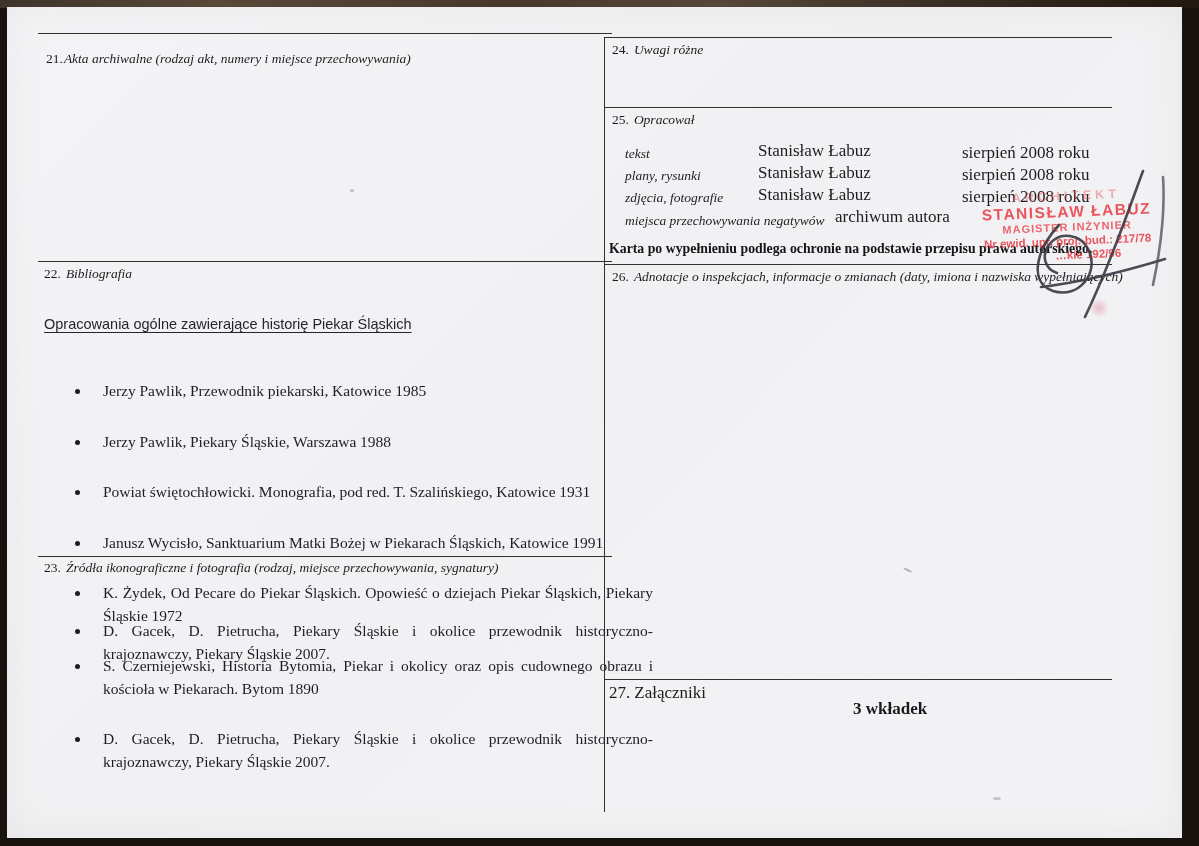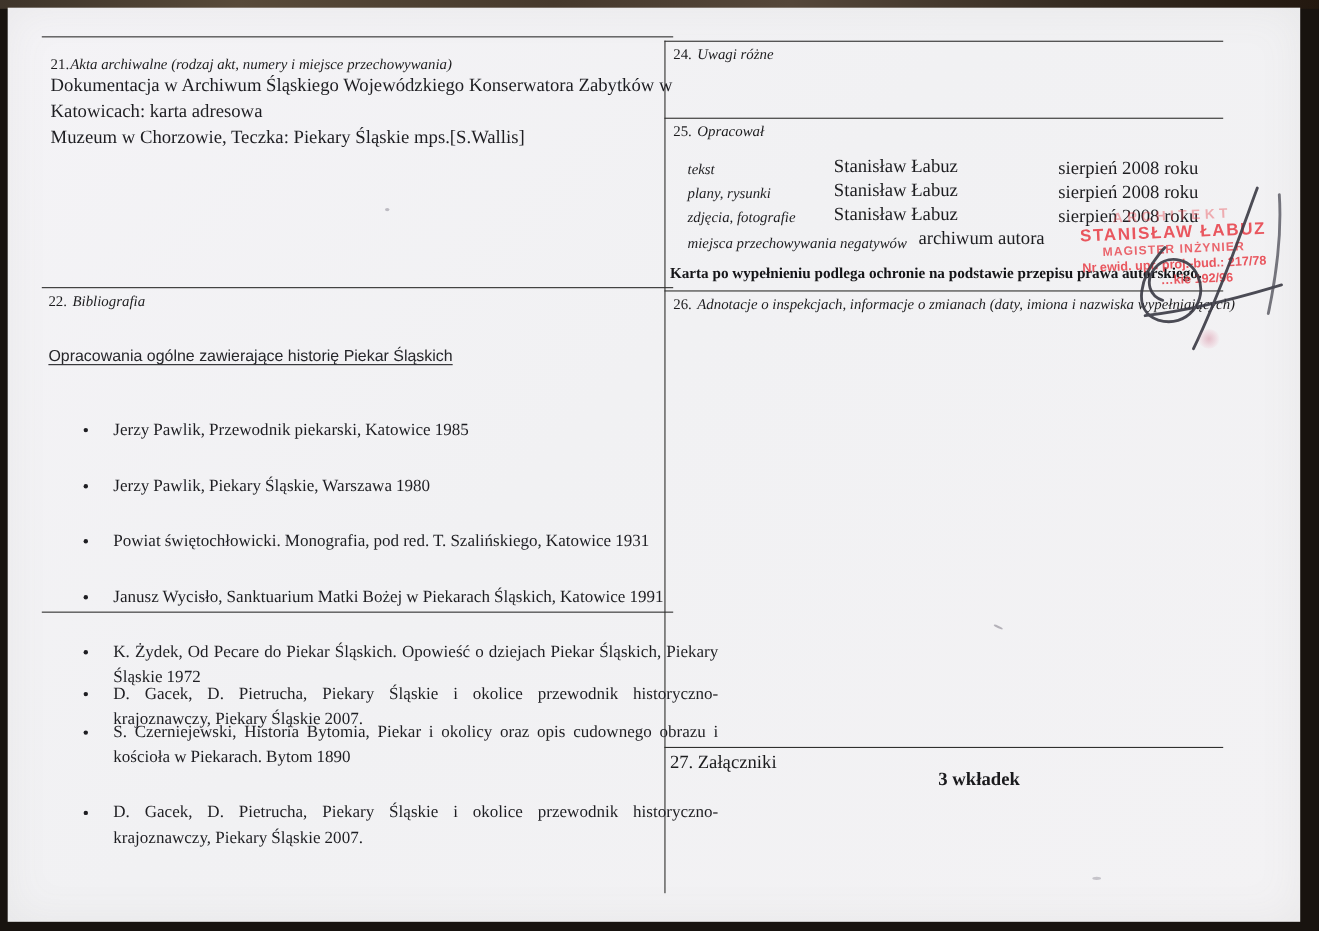--- a/index.html
+++ b/index.html
@@ -62,39 +62,38 @@
   <div class="hline" style="left:31px;top:549px;width:574px;"></div>
   <div class="hline" style="left:597px;top:30px;width:508px;"></div>
   <div class="hline" style="left:597px;top:100px;width:508px;"></div>
   <div class="hline" style="left:597px;top:257px;width:508px;"></div>
   <div class="hline" style="left:597px;top:672px;width:508px;"></div>
   <div class="vline" style="left:597px;top:30px;height:775px;"></div>
 
   <div class="sec-head tight" style="left:39px;top:44px;">
     <span class="num">21.</span><span class="ttl">Akta archiwalne (rodzaj akt, numery i miejsce przechowywania)</span>
   </div>
-  <div class="body-text" style="left:39px;top:59px;width:572px;">
-    <div>Dokumentacja w Archiwum Śląskiego Wojewódzkiego Konserwatora Zabytków w Katowicach: karta adresowa</div>
-    <div>Muzeum w Chorzowie, Teczka: Piekary Śląskie mps.[S.Wallis]</div>
-  </div>
 
   <div class="sec-head" style="left:37px;top:259px;">
     <span class="num">22.</span><span class="ttl">Bibliografia</span>
   </div>
   <div class="underlined-heading" style="left:37px;top:309px;">Opracowania ogólne zawierające historię Piekar Śląskich</div>
   <ul class="bib" style="left:37px;top:345px;width:562px;">
     <li>Jerzy Pawlik, Przewodnik piekarski, Katowice 1985</li>
-    <li>Jerzy Pawlik, Piekary Śląskie, Warszawa 1980</li>
+    <li>Jerzy Pawlik, Piekary Śląskie, Warszawa 1988</li>
     <li>Powiat świętochłowicki. Monografia, pod red. T. Szalińskiego, Katowice 1931</li>
     <li>Janusz Wycisło, Sanktuarium Matki Bożej w Piekarach Śląskich, Katowice 1991</li>
     <li>K. Żydek, Od Pecare do Piekar Śląskich. Opowieść o dziejach Piekar Śląskich, Piekary Śląskie 1972</li>
     <li>S. Czerniejewski, Historia Bytomia, Piekar i okolicy oraz opis cudownego obrazu i kościoła w Piekarach. Bytom 1890</li>
     <li>D. Gacek, D. Pietrucha, Piekary Śląskie i okolice przewodnik historyczno-krajoznawczy, Piekary Śląskie 2007.</li>
   </ul>
 
+  <div class="sec-head" style="left:37px;top:553px;">
+    <span class="num">23.</span><span class="ttl">Źródła ikonograficzne i fotografia (rodzaj, miejsce przechowywania, sygnatury)</span>
+  </div>
   <ul class="bib" style="left:37px;top:585px;width:562px;">
     <li>D. Gacek, D. Pietrucha, Piekary Śląskie i okolice przewodnik historyczno-krajoznawczy, Piekary Śląskie 2007.</li>
   </ul>
 
   <div class="sec-head" style="left:605px;top:35px;">
     <span class="num">24.</span><span class="ttl">Uwagi różne</span>
   </div>
 
   <div class="sec-head" style="left:605px;top:105px;">
     <span class="num">25.</span><span class="ttl">Opracował</span>

